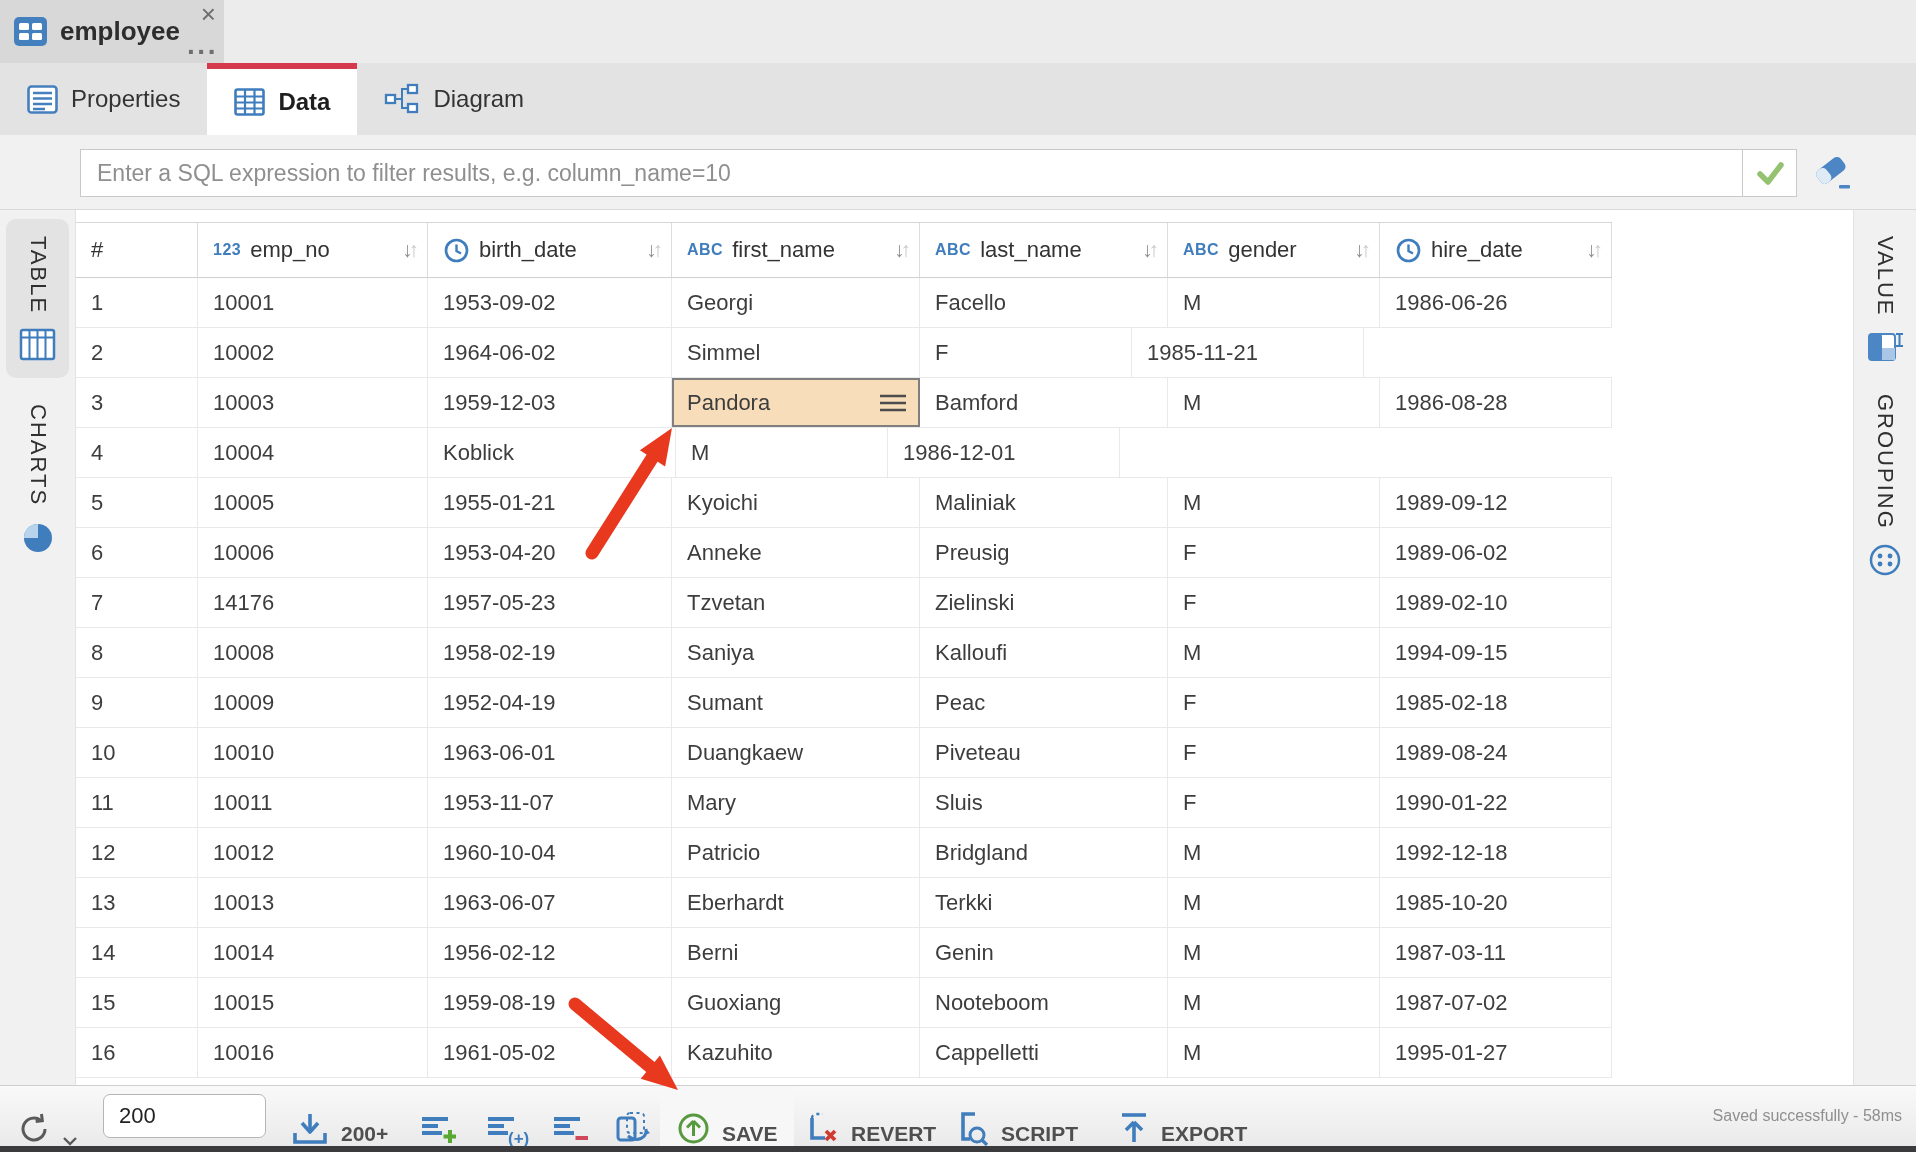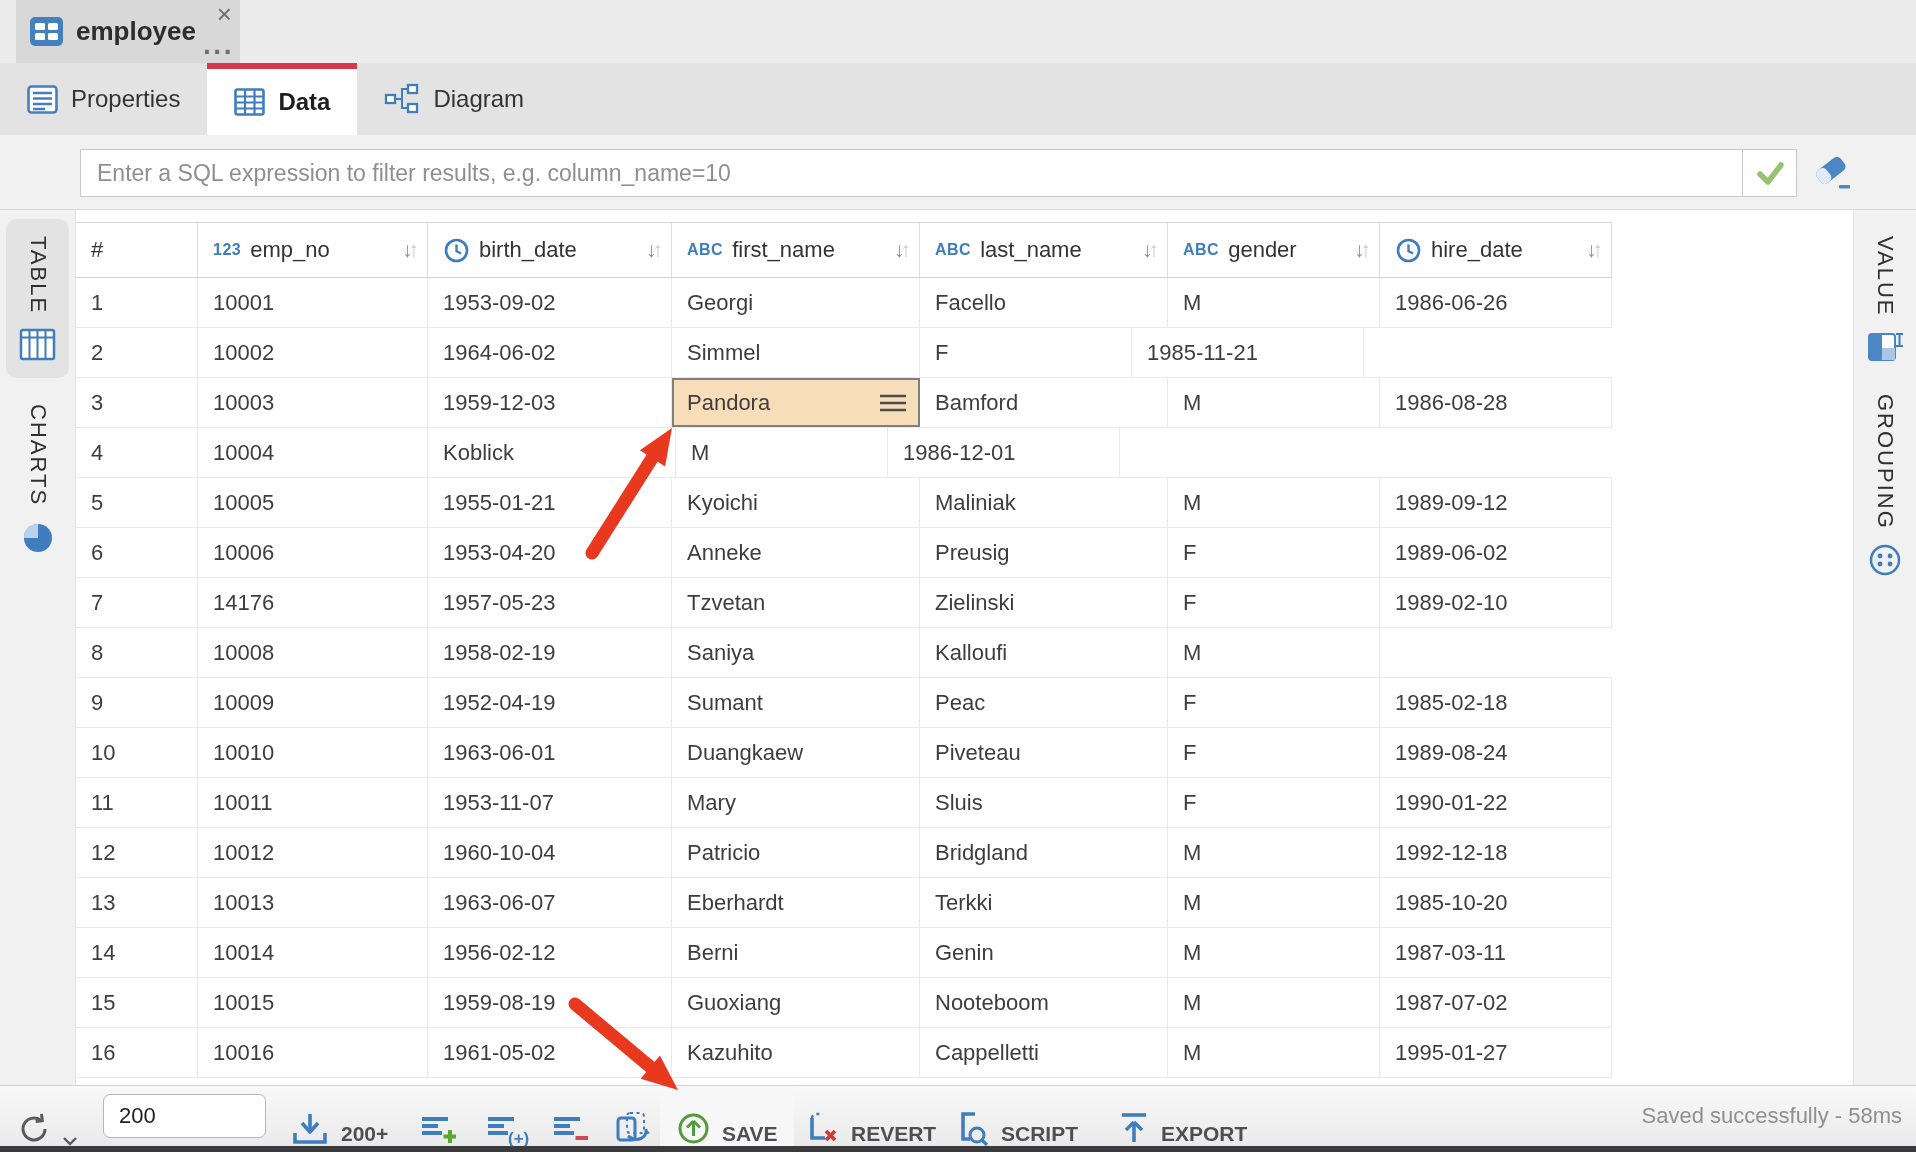--- a/index.html
+++ b/index.html
@@ -1,21 +1,21 @@
 <!DOCTYPE html>
 <html><head>
 <meta charset="utf-8">
 <style>
   * { margin:0; padding:0; box-sizing:border-box; }
   body { font-family:"Liberation Sans", sans-serif; background:#ececec; }
   .screen { position:relative; width:1916px; height:1152px; overflow:hidden; background:#ececec; }
 
   
   .tabstrip1 { position:absolute; left:0; top:0; width:100%; height:63px; background:#ececec; }
-  .editor-tab { position:absolute; left:16px; top:0; width:224px; height:63px; background:#d8d8d8; display:flex; align-items:center; padding-left:14px; }
+  .editor-tab { position:absolute; left:0; top:0; width:224px; height:63px; background:#d8d8d8; display:flex; align-items:center; padding-left:14px; }
   .editor-tab .title { font-size:26px; font-weight:bold; color:#2d2d2d; margin-left:13px; }
   .tab-close { position:absolute; top:0px; right:8px; font-size:26px; color:#6e6e6e; line-height:28px; cursor:pointer; }
   .tab-dots { position:absolute; bottom:0px; right:6px; font-size:28px; font-weight:bold; color:#6e6e6e; letter-spacing:1px; line-height:22px; cursor:pointer; }
 
   
   .tabstrip2 { position:absolute; left:0; top:63px; width:100%; height:72px; background:#e3e3e3; display:flex;align-items:center; }
   .tab { display:flex; align-items:center; gap:13px; padding:0 27px; font-size:24px; color:#333; height:100%; cursor:pointer; }
   .tab.active { background:#fff; border-top:6px solid #d5394b; font-weight:bold; color:#1e1e1e; }
 
   
@@ -46,21 +46,21 @@
   .row { display:flex; height:50px; border-bottom:1px solid #e9e9e9; }
   .cell { display:flex; align-items:center; padding-left:15px; border-right:1px solid #e9e9e9; font-size:22px; color:#3d3d3d; white-space:nowrap; overflow:hidden; cursor:default; }
   .cell.sel { background:#f8ddba; border:2px solid #7f7f7f; padding-left:13px; }
   .burger { margin-left:auto; margin-right:10px; display:flex; cursor:pointer; }
 
   
   .toolbar { position:absolute; left:0; bottom:6px; width:100%; height:61px; background:linear-gradient(#f9f9f9,#eaeaea); border-top:1px solid #cfcfcf; }
   .ti { position:absolute; top:0; height:100%; display:flex; align-items:flex-end; gap:11px; font-size:21px; font-weight:bold; color:#4f4f4f; cursor:pointer; }
   .fetchinput { position:absolute; left:103px; top:8px; width:163px; height:44px; border:1px solid #b5b5b5; border-radius:7px; background:#fff; font-family:"Liberation Sans", sans-serif; font-size:22px; color:#222; padding-left:15px; outline:none; }
   .ti.savebtn { background:#f7f7f7; padding:0 16px; }
-  .status { position:absolute; right:14px; top:0; height:100%; display:flex; align-items:center; font-size:22px; color:#8f8f8f; }
+  .status { position:absolute; right:14px; top:0; height:100%; display:flex; align-items:center; font-size:16px; color:#8f8f8f; }
   .bottomstrip { position:absolute; left:0; bottom:0; width:100%; height:6px; background:#3b3b3d; }
 
   .arrows { position:absolute; left:0; top:0; width:1916px; height:1152px; pointer-events:none; z-index:50; }
 </style>
 </head>
 <body>
 
 <div class="screen">
 
   <div class="tabstrip1">
@@ -395,20 +395,23 @@
           <span>1958-02-19</span>
         </div>
         <div class="cell" style="width:248px">
           <span>Saniya</span>
         </div>
         <div class="cell" style="width:248px">
           <span>Kalloufi</span>
         </div>
         <div class="cell" style="width:212px">
           <span>M</span>
+        </div>
+        <div class="cell" style="width:232px">
+          <span>1994-09-15</span>
         </div>
       </div>
       <div class="row">
         <div class="cell" style="width:122px">
           <span>9</span>
         </div>
         <div class="cell" style="width:230px">
           <span>10009</span>
         </div>
         <div class="cell" style="width:244px">

